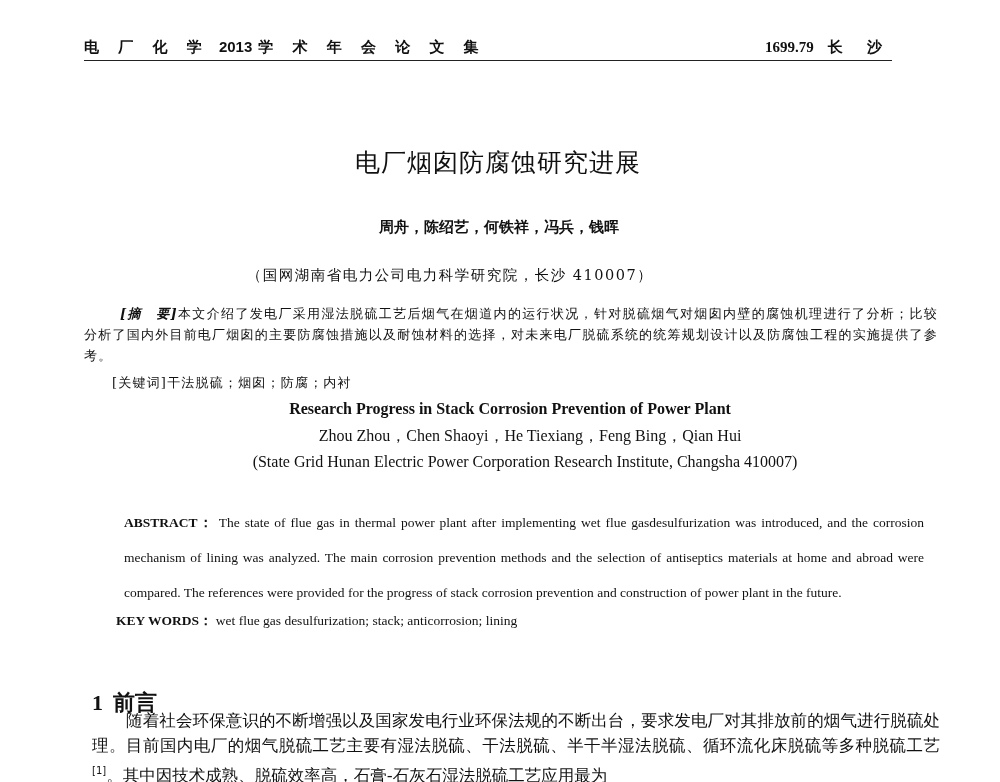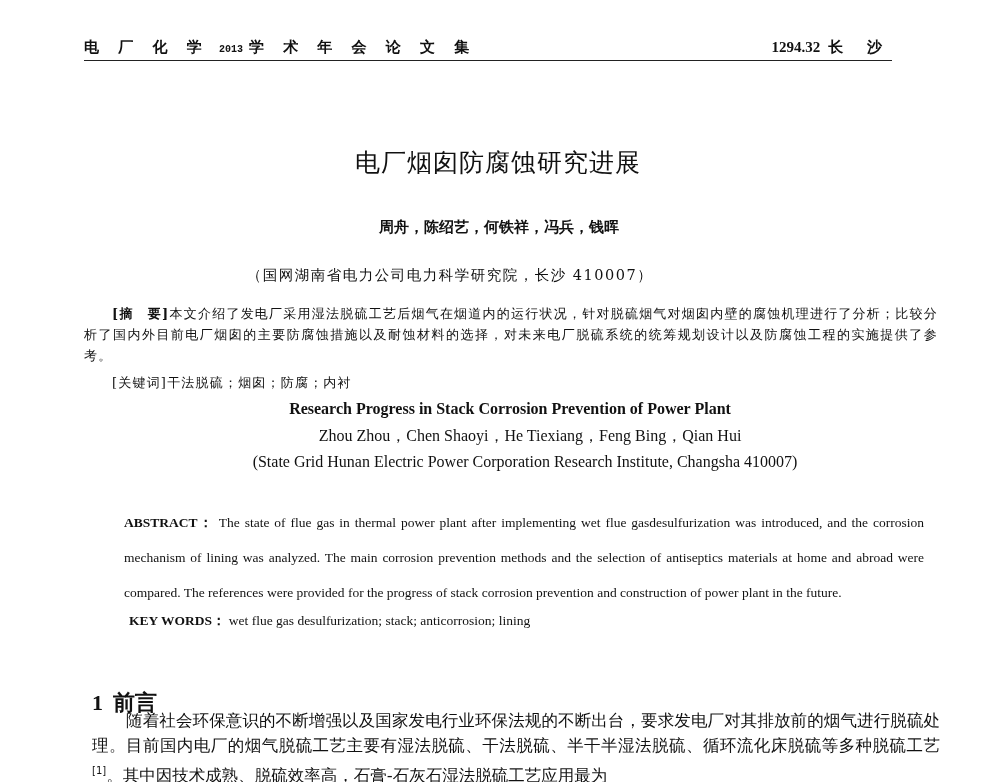--- a/index.html
+++ b/index.html
@@ -1,49 +1,49 @@
 <!DOCTYPE html>
 <html><head>
 <meta charset="utf-8">
 <style>
   html, body { margin: 0; padding: 0; background: #ffffff; }
   body { width: 1000px; height: 782px; overflow: hidden; position: relative; color: #111; font-family: "Liberation Serif", serif; }
   .abs { position: absolute; }
   .header { left: 84px; top: 38px; width: 808px; height: 22px; border-bottom: 1.5px solid #222; }
   .header-left { position: absolute; left: 0; top: 0; font-family: "DejaVu Sans", sans-serif; font-weight: bold; font-size: 15px; letter-spacing: 7px; }
-  .header-left .year { font-family: Liberation Mono, monospace; letter-spacing: 0; font-size: 10px; margin: 0 6px 0 -2px; }
+  .header-left .year { font-family: Liberation Sans, sans-serif; letter-spacing: 0; font-size: 15px; margin: 0 6px 0 -2px; }
   .header-right { position: absolute; right: 0; top: 0; font-weight: bold; font-size: 15px; }
-  .header-right .city { font-family: Liberation Serif, serif; letter-spacing: 10px; margin-left: 8px; }
+  .header-right .city { font-family: Liberation Sans, sans-serif; letter-spacing: 10px; margin-left: 14px; }
   .title { left: 0; width: 996px; top: 146px; text-align: center; font-family: "DejaVu Sans", sans-serif; font-size: 25px; font-weight: normal; letter-spacing: 1px; }
   .authors { left: 0; width: 998px; top: 218px; text-align: center; font-family: "DejaVu Sans", sans-serif; font-weight: bold; font-size: 15px; }
   .affil { left: 0; width: 900px; top: 266px; text-align: center; font-family: "DejaVu Serif", serif; font-size: 14.5px; letter-spacing: 1.5px; }
   .abs-cn { left: 84px; width: 854px; top: 303px; font-family: "DejaVu Serif", serif; font-size: 13px; line-height: 21px; letter-spacing: 1.2px; text-align: justify; }
-  .abs-cn .lbl { font-weight: bold; margin-left: 28px; }
+  .abs-cn .lbl { font-weight: bold; margin-left: 36px; font-style: italic; }
   .kw-cn { left: 112px; top: 374px; font-family: "DejaVu Serif", serif; font-size: 13px; letter-spacing: 1.2px; }
   .kw-cn .lbl { font-weight: normal; }
   .en-title { left: 0; width: 1020px; top: 400px; text-align: center; font-weight: bold; font-size: 16px; }
   .en-authors { left: 0; width: 1060px; top: 426px; text-align: center; font-size: 16px; }
   .en-affil { left: 0; width: 1050px; top: 453px; text-align: center; font-size: 16px; }
   .en-abs { left: 124px; width: 800px; top: 505px; font-size: 13.5px; line-height: 35px; text-align: justify; }
   .en-abs .lbl { font-weight: bold; }
-  .en-kw { left: 129px; top: 612px; font-size: 13.5px; }
+  .en-kw { left: 116px; top: 612px; font-size: 13.5px; }
   .en-kw .lbl { font-weight: bold; }
   .sec { left: 92px; top: 688px; font-size: 22px; font-weight: bold; }
   .sec .num { font-family: "Liberation Serif", serif; margin-right: 10px; }
   .sec .txt { font-family: "DejaVu Sans", sans-serif; }
   .body-cn { left: 92px; width: 848px; top: 708px; font-family: "DejaVu Sans", sans-serif; font-size: 16.5px; line-height: 25px; text-align: justify; }
   .body-cn .indent { display: inline-block; width: 34px; }
   sup { font-size: 10px; }
 </style>
 </head>
 <body>
 
 <div class="abs header">
   <div class="header-left"><span>电 厂 化 学</span> <span class="year">2013</span><span>学 术 年 会 论 文 集</span></div>
-  <div class="header-right"><span>1294.32</span><span class="city">长 沙</span></div>
+  <div class="header-right"><span>1699.79</span><span class="city">长 沙</span></div>
 </div>
 
 <div class="abs title">电厂烟囱防腐蚀研究进展</div>
 <div class="abs authors">周舟，陈绍艺，何铁祥，冯兵，钱晖</div>
 <div class="abs affil">（国网湖南省电力公司电力科学研究院，长沙 410007）</div>
 
 <div class="abs abs-cn"><span class="lbl">[摘　要]</span><span>本文介绍了发电厂采用湿法脱硫工艺后烟气在烟道内的运行状况，针对脱硫烟气对烟囱内壁的腐蚀机理进行了分析；比较分析了国内外目前电厂烟囱的主要防腐蚀措施以及耐蚀材料的选择，对未来电厂脱硫系统的统筹规划设计以及防腐蚀工程的实施提供了参考。</span></div>
 
 <div class="abs kw-cn"><span class="lbl">[关键词]</span><span>干法脱硫；烟囱；防腐；内衬</span></div>
 

